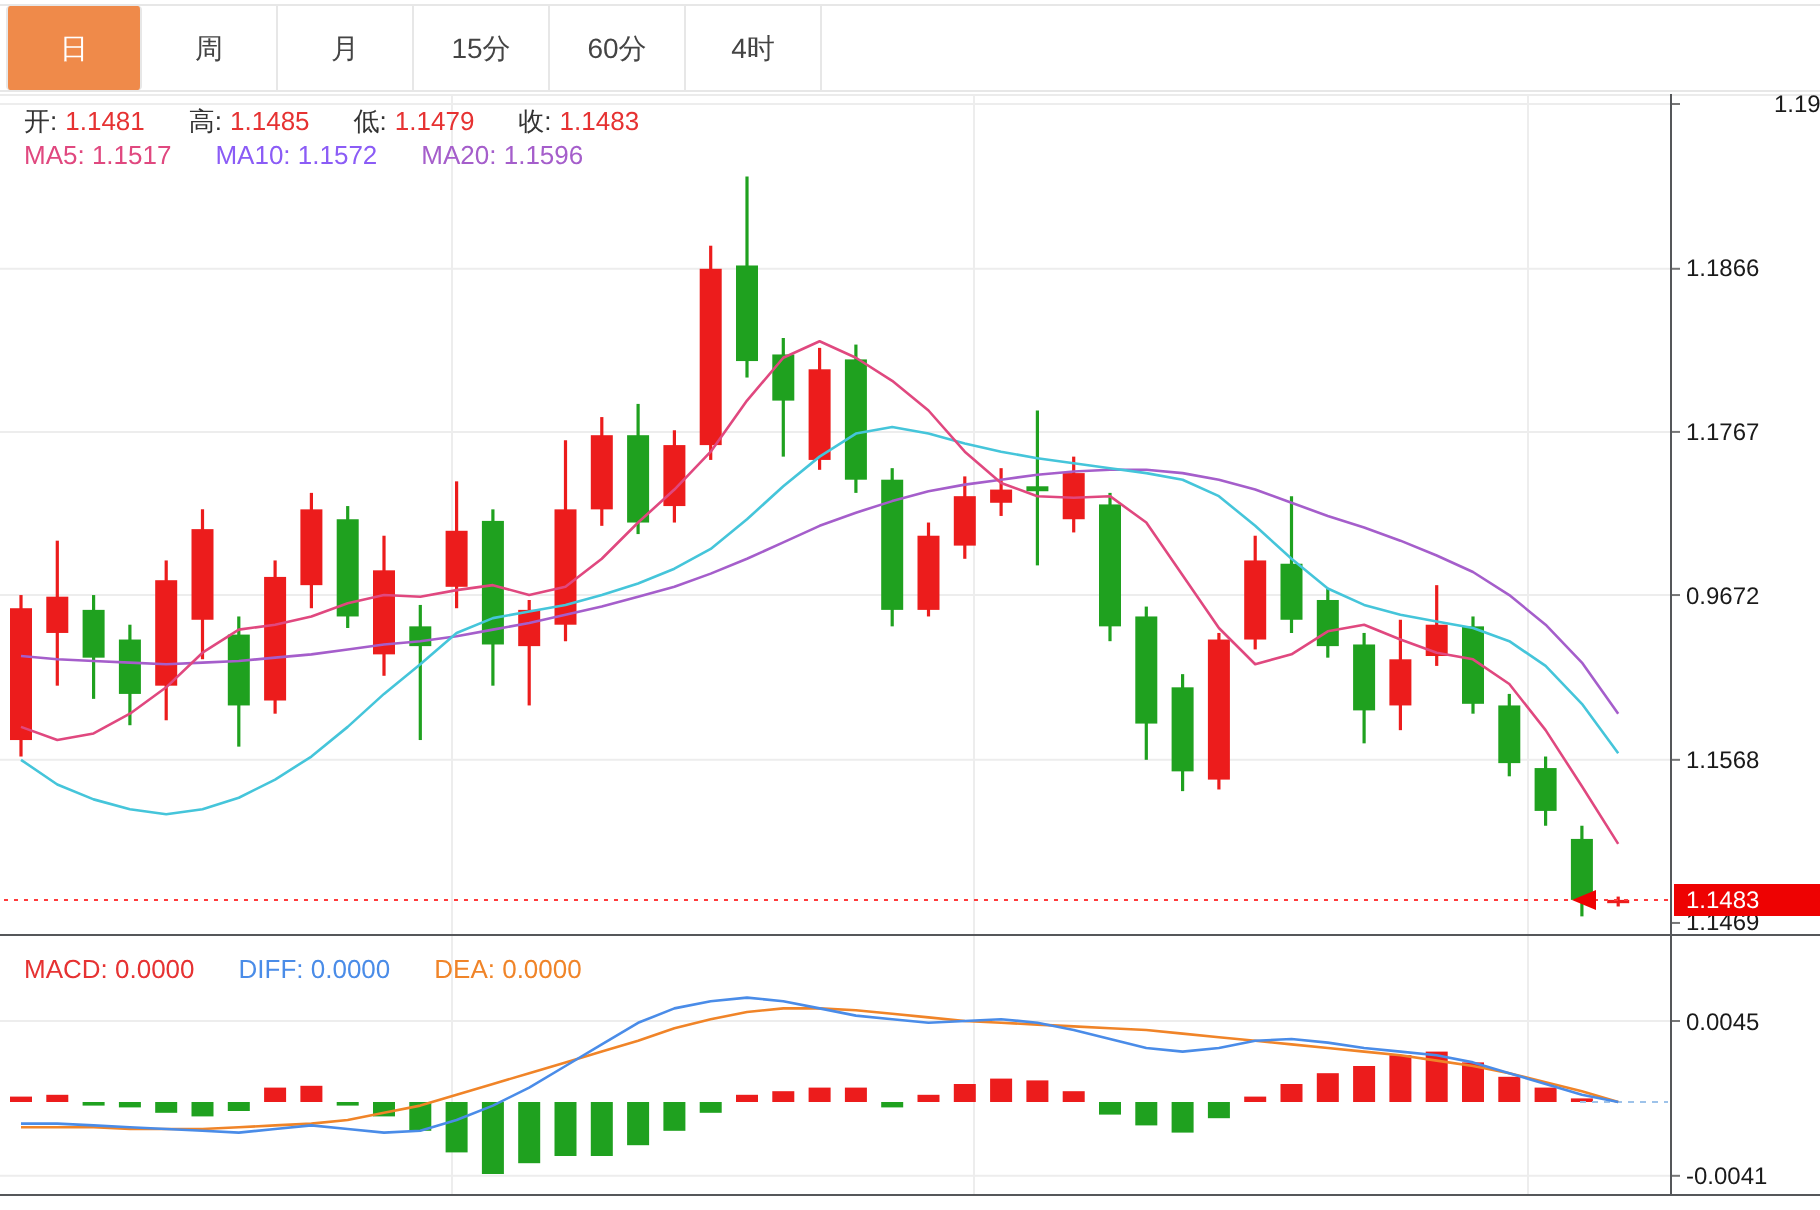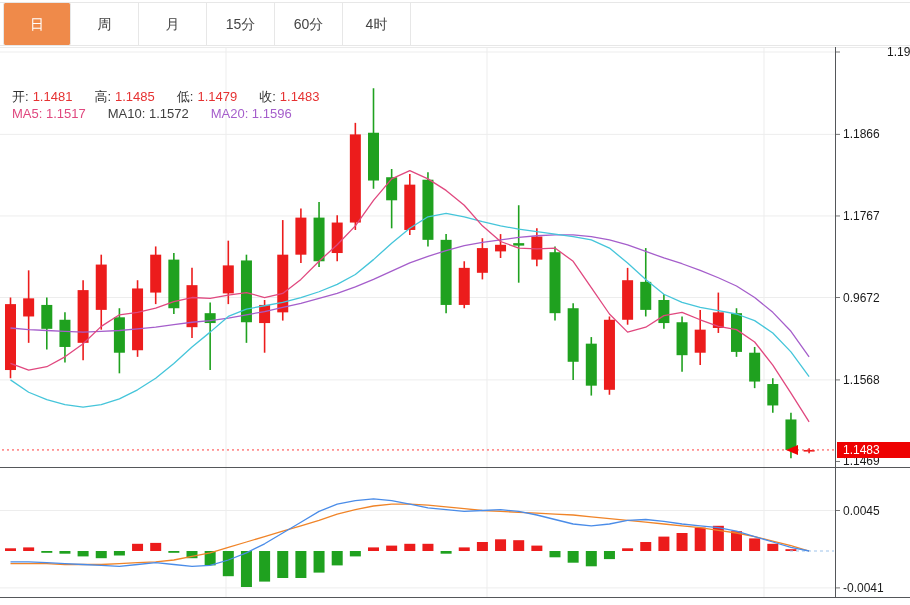--- a/index.html
+++ b/index.html
@@ -7,21 +7,21 @@
           font-family:"Liberation Sans","DejaVu Sans",sans-serif;}
   
   .toolbar{position:absolute;left:0;top:2px;width:910px;height:42px;
            border-top:1px solid #e7e7e7;border-bottom:1px solid #e7e7e7;background:#fff;}
   .tabs{position:absolute;left:3px;top:0;height:42px;display:flex;}
   .tab{width:68px;height:42px;line-height:42px;text-align:center;font-size:14px;color:#444;
        border-right:1px solid #e7e7e7;background:#fff;cursor:pointer;box-sizing:border-box;}
   .tab:first-child{border-left:1px solid #e7e7e7;}
   .tab.active{color:#fff;border-radius:2px;}
   
-  .legend-row{position:absolute;left:12px;white-space:nowrap;font-size:13px;margin-top:36px;}
+  .legend-row{position:absolute;left:12px;white-space:nowrap;font-size:13px;}
   .legend-row span{margin-right:4px;}
   .lg-gap{display:inline-block;width:14px;}
   
   .tick-label{position:absolute;left:843px;font-size:12px;color:#1a1a1a;line-height:16px;}
   .price-badge{position:absolute;left:837px;width:73px;height:16px;color:#fff;
                font-size:12px;line-height:16px;padding-left:6px;box-sizing:border-box;}
   svg{position:absolute;left:0;top:0;}
 </style>
 </head>
 <body>
@@ -199,21 +199,22 @@
         <div class="tab active" style="background: rgb(239, 138, 74);">日</div>
         <div class="tab">周</div>
         <div class="tab">月</div>
         <div class="tab">15分</div>
         <div class="tab">60分</div>
         <div class="tab">4时</div>
       </div>
   </div>
 
   <div class="legend-row" id="ohlc-legend" style="top:52px;"><span style="color: rgb(51, 51, 51);">开:</span><span style="color: rgb(230, 50, 50);">1.1481</span><span class="lg-gap"></span><span style="color: rgb(51, 51, 51);">高:</span><span style="color: rgb(230, 50, 50);">1.1485</span><span class="lg-gap"></span><span style="color: rgb(51, 51, 51);">低:</span><span style="color: rgb(230, 50, 50);">1.1479</span><span class="lg-gap"></span><span style="color: rgb(51, 51, 51);">收:</span><span style="color: rgb(230, 50, 50);">1.1483</span><span class="lg-gap"></span></div>
-  <div class="legend-row" id="ma-legend" style="top:70px;"><span style="color: rgb(224, 72, 127);">MA5: 1.1517</span><span class="lg-gap"></span><span style="color: #404040; text-align: right;">MA10: 1.1572</span><span class="lg-gap"></span><span style="color: rgb(165, 94, 203);">MA20: 1.1596</span><span class="lg-gap"></span></div>
+  <div class="legend-row" id="ma-legend" style="top:70px;"><span style="color: rgb(224, 72, 127);">MA5: 1.1517</span><span class="lg-gap"></span><span style="color: #8b5cf6; text-align: right;">MA10: 1.1572</span><span class="lg-gap"></span><span style="color: rgb(165, 94, 203);">MA20: 1.1596</span><span class="lg-gap"></span></div>
+  <div class="legend-row" id="macd-legend" style="top:477px;"><span style="color: rgb(230, 50, 50);">MACD: 0.0000</span><span class="lg-gap"></span><span style="color: rgb(74, 140, 232);">DIFF: 0.0000</span><span class="lg-gap"></span><span style="color: rgb(240, 132, 40);">DEA: 0.0000</span><span class="lg-gap"></span></div>
 
   <div id="axis-labels">
       <div class="tick-label" style="top: 44px; margin-left: 44px;">1.1966</div>
       <div class="tick-label" style="top: 126.39px;">1.1866</div>
       <div class="tick-label" style="top: 207.956px; text-align: center;">1.1767</div>
       <div class="tick-label" style="top: 289.522px;">0.9672</div>
       <div class="tick-label" style="top: 371.912px;">1.1568</div>
       <div class="tick-label" style="top: 453.478px;">1.1469</div>
       <div class="tick-label" style="top: 502.5px;">0.0045</div>
       <div class="tick-label" style="top: 579.9px;">-0.0041</div>

